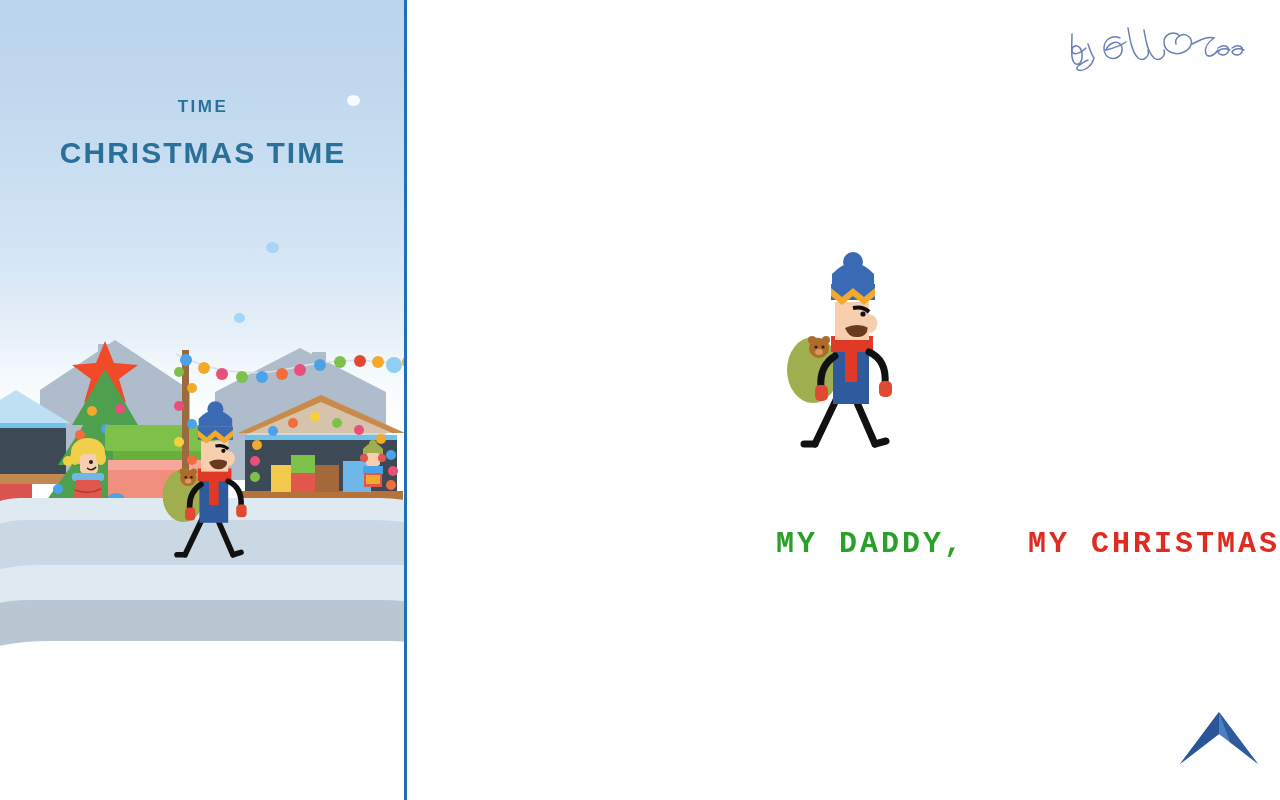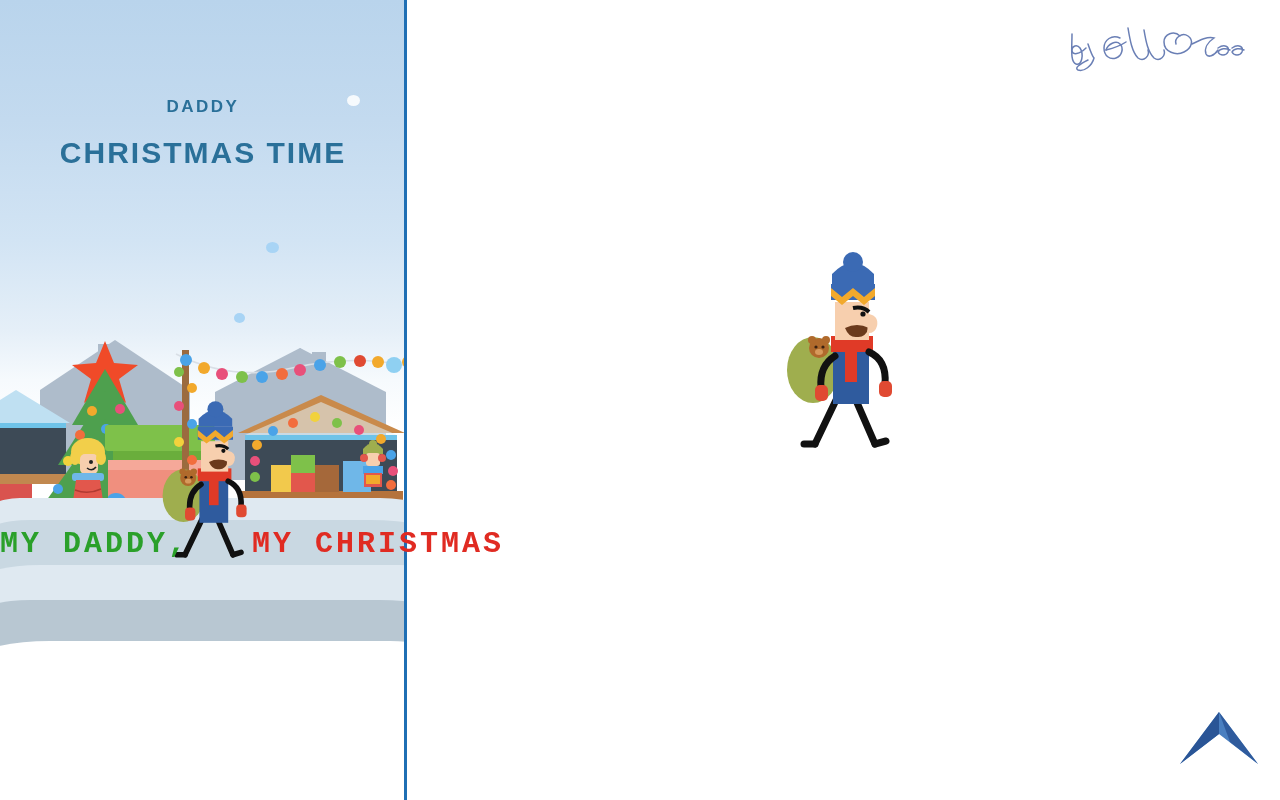--- a/index.html
+++ b/index.html
@@ -52,21 +52,21 @@
     color: #2a7099;
     font-family: "Liberation Sans Narrow", "Liberation Sans", sans-serif;
     letter-spacing: 2px;
   }
   #home-label { top: 97px; font-size: 17px; font-weight: 700; letter-spacing: 2.5px;}
   #page-title { top: 136px; font-size: 30px; font-weight: 700; letter-spacing: 2px;}
 
   
   #caption {
     position: absolute; top: 527px; left: 0; width: 1280px;
-    text-align: left;
+    text-align: right;
     font-family: "Liberation Mono", monospace;
     font-size: 30px; font-weight: 700; letter-spacing: 3px;
   }
   #caption .green { color: #2aa02a; }
   #caption .red   { color: #e02b22; }
 
   
   #signature {
     position: absolute; right: 28px; top: 14px;
     width: 190px; height: 64px;
@@ -273,21 +273,21 @@
       <path d="M78 60 q10 -2 16 4" stroke="#111" stroke-width="4" fill="none"></path>
       <circle cx="88" cy="66" r="2.6" fill="#111"></circle>
 
       <path d="M56 52 q18 -32 44 0 z" fill="#3b6ab4"></path>
       <rect x="56" y="36" width="44" height="16" fill="#3b6ab4"></rect>
       <path d="M56 40 l11 9 11 -9 11 9 11 -9 0 8 -11 9 -11 -9 -11 9 -11 -9z" fill="#f2a92c"></path>
       <path d="M57 26 q21 -22 42 0 l0 10 -42 0z" fill="#3b6ab4"></path>
       <circle cx="78" cy="14" r="10" fill="#3b6ab4"></circle>
     </svg>
 
-    <div id="home-label">DADDY</div>
+    <div id="home-label">TIME</div>
     <div id="page-title">CHRISTMAS TIME</div>
   </div>
 
   <div id="divider"></div>
 
   <svg width="150" height="250" viewBox="0 0 150 250" style="position:absolute;left:775px;top:248px;">
 
     <path d="M62 150 L40 196" stroke="#111" stroke-width="7" fill="none" stroke-linecap="round"></path>
     <path d="M80 150 L100 196" stroke="#111" stroke-width="7" fill="none" stroke-linecap="round"></path>
     <path d="M40 196 L29 196" stroke="#111" stroke-width="7" fill="none" stroke-linecap="round"></path>

